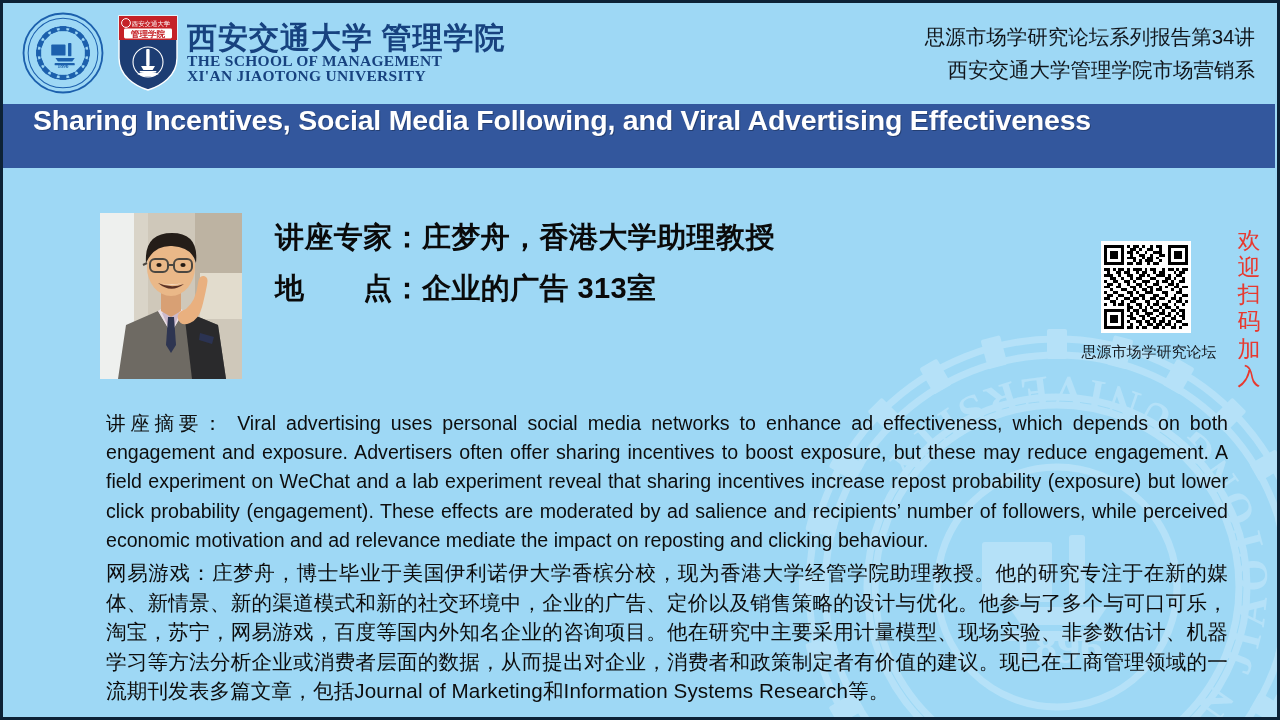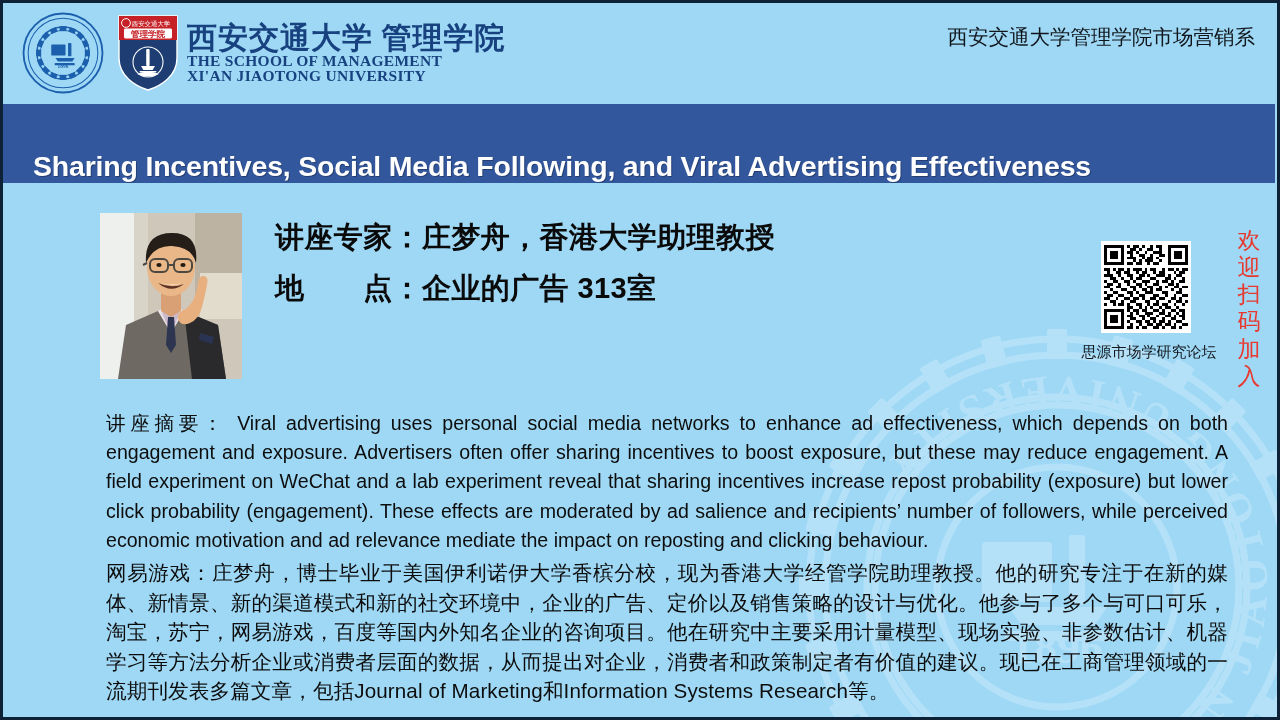--- a/index.html
+++ b/index.html
@@ -80,24 +80,24 @@
     font-size: 20.5px;
     line-height: 1.62;
     white-space: nowrap;
   }
 
   
   .title-banner {
     position: absolute;
     left: 0; top: 101px;
     width: 1272px;
-    height: 79px;
+    height: 64px;
     background: #33579d;
     display: flex;
-    align-items: flex-end;
+    align-items: flex-start;
   }
   .title-text {
     color: #ffffff;
     font-size: 28.5px;
     font-weight: bold;
     letter-spacing: -0.2px;
     padding-left: 30px;
     white-space: nowrap;
     text-shadow: 1px 1px 0 rgba(0,0,0,0.28);
   }
@@ -291,20 +291,21 @@
 
         <div class="uni-name">
           <div class="uni-cn">西安交通大学 管理学院</div>
           <div class="uni-en1">THE SCHOOL OF MANAGEMENT</div>
           <div class="uni-en2">XI'AN JIAOTONG UNIVERSITY</div>
         </div>
       </div>
     </div>
 
     <div class="header-right">
+      <div>思源市场学研究论坛系列报告第34讲</div>
       <div>西安交通大学管理学院市场营销系</div>
     </div>
   </div>
 
   <div class="title-banner">
     <div class="title-text">Sharing Incentives, Social Media Following, and Viral Advertising Effectiveness</div>
   </div>
 
   <div class="photo">
     <svg viewBox="0 0 142 166" xmlns="http://www.w3.org/2000/svg">

